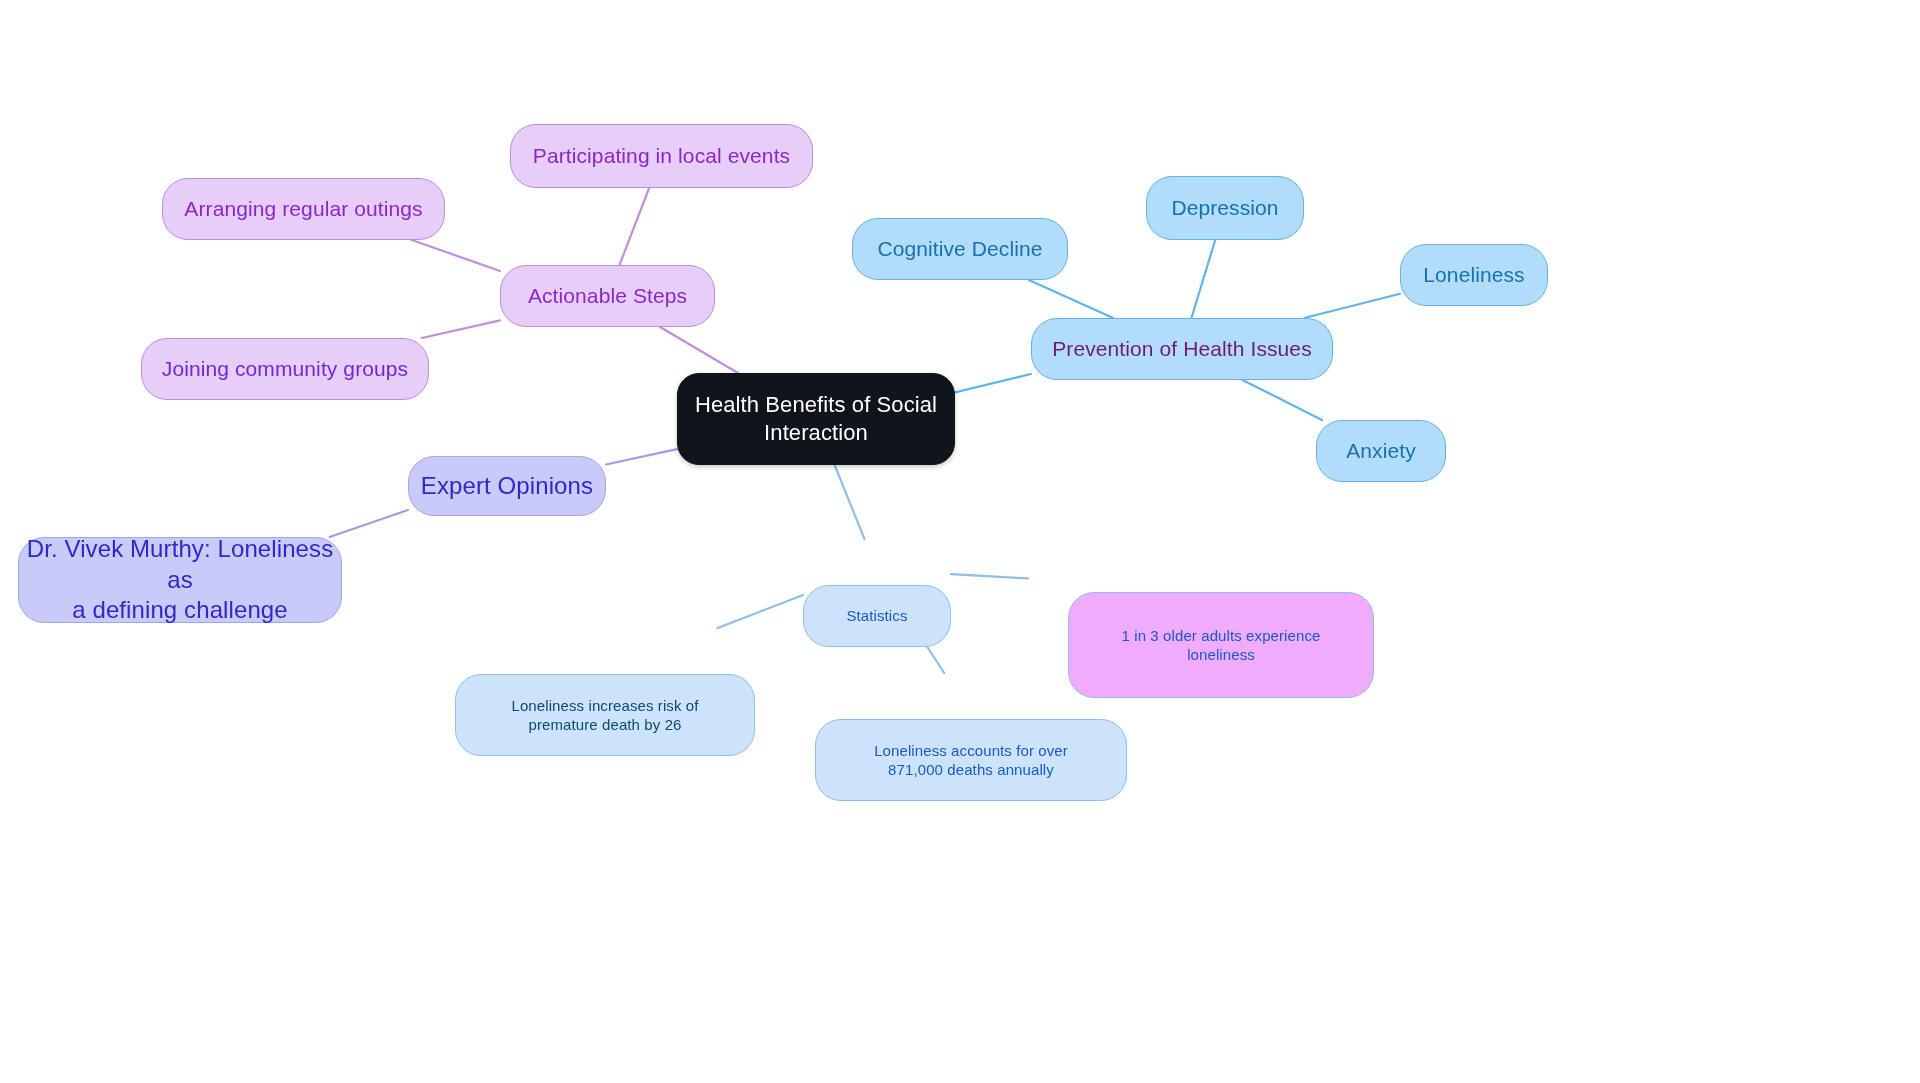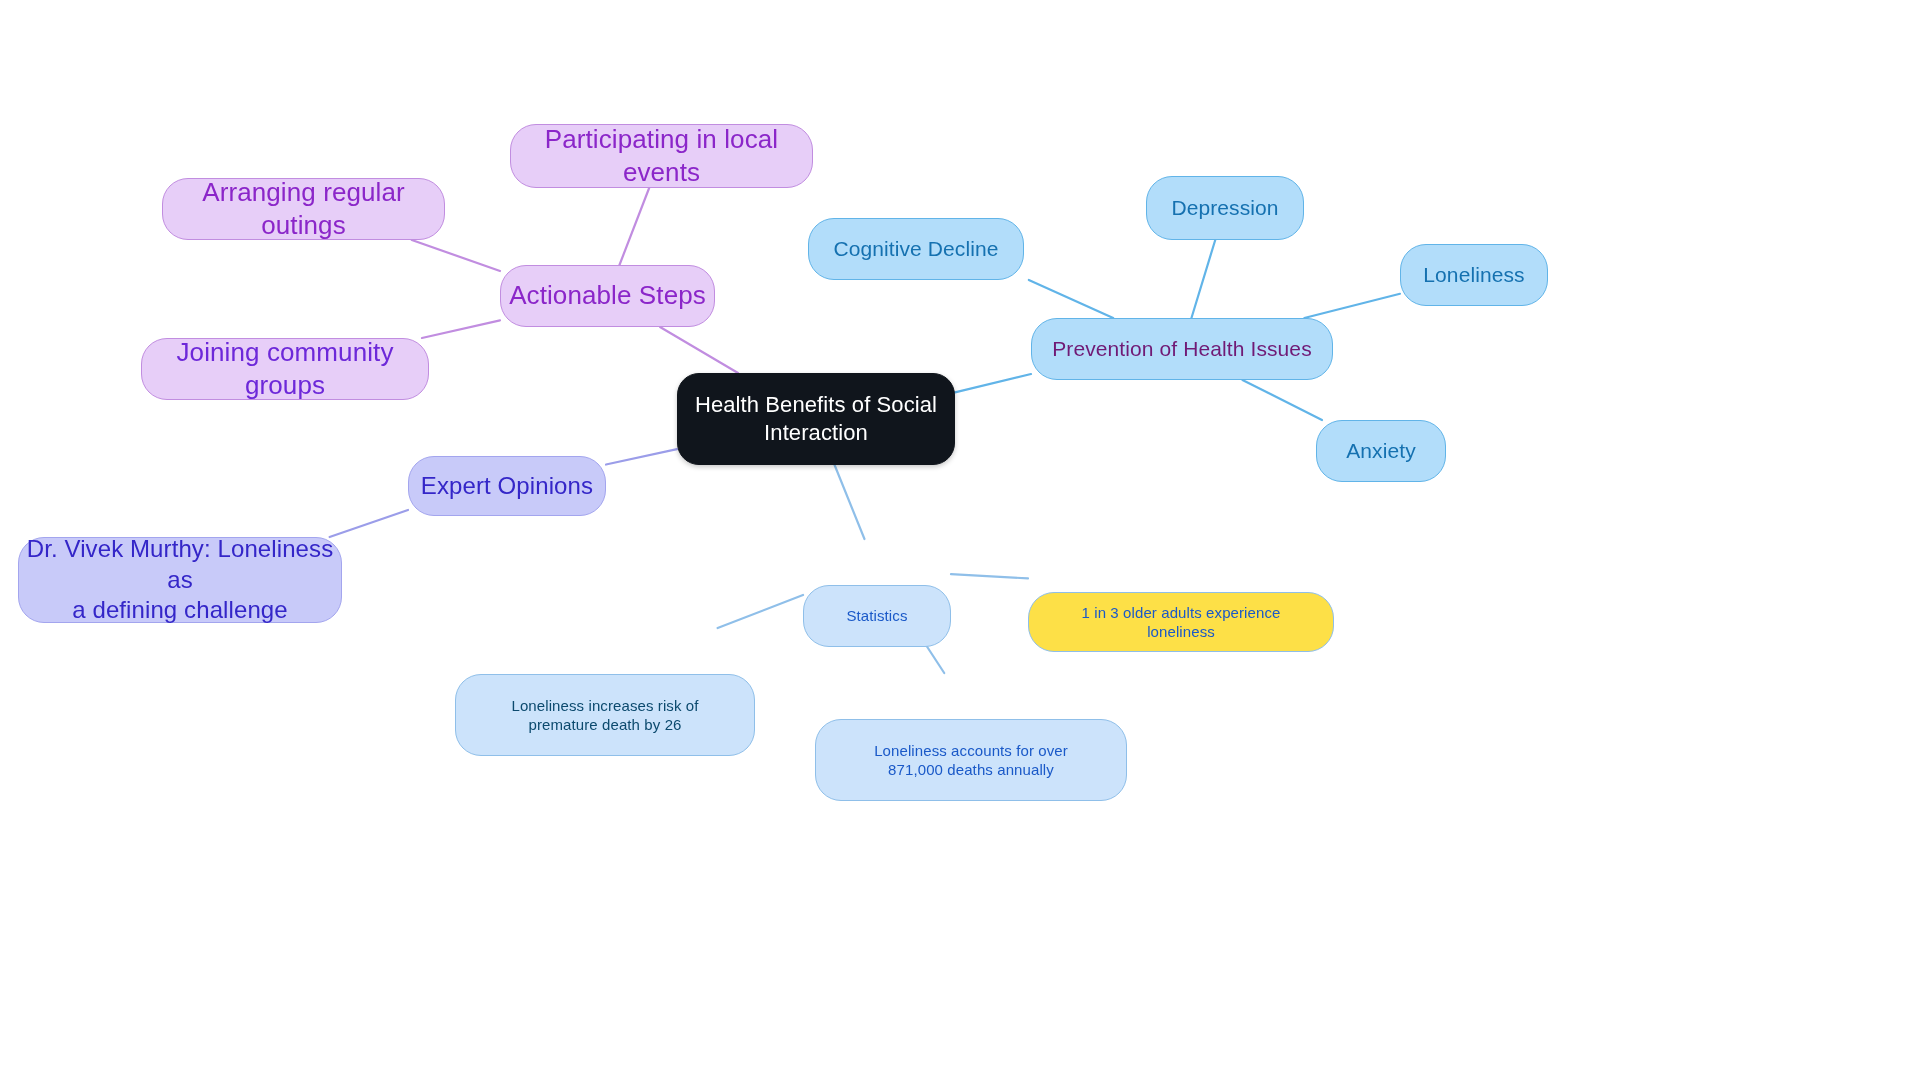--- a/index.html
+++ b/index.html
@@ -49,21 +49,21 @@
     color: #ffffff;
     border-radius: 22px;
     font-size: 22px;
     box-shadow: 0 2px 5px rgba(0,0,0,0.22);
   }
   .node-purple {
     background: #e7cef8;
     border-color: #cb95ec;
     color: #8b26c9;
     border-radius: 26px;
-    font-size: 26px;
+    font-size: 21px;
   }
   .node-indigo {
     background: #c8caf9;
     border-color: #a3a5ee;
     color: #3426c8;
     border-radius: 26px;
     font-size: 24px;
   }
   .node-blue {
     background: #b2ddfa;
@@ -106,25 +106,25 @@
       <div class="node node-root" style="left: 677px; top: 373px; width: 278px; height: 92px; background: rgb(16, 21, 28); border-color: rgb(16, 21, 28); color: rgb(255, 255, 255);">Health Benefits of Social
 Interaction</div>
       <div class="node node-purple" style="left: 500px; top: 265px; width: 215px; height: 62px; background: rgb(231, 206, 248); border-color: rgb(193, 141, 224); color: rgb(139, 38, 201);">Actionable Steps</div>
       <div class="node node-purple" style="left: 510px; top: 124px; width: 303px; height: 64px; background: rgb(231, 206, 248); border-color: rgb(193, 141, 224); color: rgb(139, 38, 201);">Participating in local events</div>
       <div class="node node-purple" style="left: 162px; top: 178px; width: 283px; height: 62px; background: rgb(231, 206, 248); border-color: rgb(193, 141, 224); color: rgb(139, 38, 201);">Arranging regular outings</div>
       <div class="node node-purple" style="left: 141px; top: 338px; width: 288px; height: 62px; background: rgb(231, 206, 248); border-color: rgb(193, 141, 224); color: #6d28d9;">Joining community groups</div>
       <div class="node node-indigo" style="left: 408px; top: 456px; width: 198px; height: 60px; background: rgb(200, 202, 249); border-color: rgb(163, 165, 238); color: rgb(52, 38, 200);">Expert Opinions</div>
       <div class="node node-indigo" style="left: 18px; top: 537px; width: 324px; height: 86px; background: rgb(200, 202, 249); border-color: rgb(163, 165, 238); color: rgb(52, 38, 200);">Dr. Vivek Murthy: Loneliness as
 a defining challenge</div>
       <div class="node node-blue" style="left: 1031px; top: 318px; width: 302px; height: 62px; background: rgb(178, 221, 250); border-color: rgb(97, 180, 232); color: #701a75;">Prevention of Health Issues</div>
-      <div class="node node-blue" style="left: 808px; top: 218px; width: 216px; height: 62px; background: rgb(178, 221, 250); border-color: rgb(97, 180, 232); color: rgb(21, 113, 176);">Cognitive Decline</div>
+      <div class="node node-blue" style="left: 852px; top: 218px; width: 216px; height: 62px; background: rgb(178, 221, 250); border-color: rgb(97, 180, 232); color: rgb(21, 113, 176);">Cognitive Decline</div>
       <div class="node node-blue" style="left: 1146px; top: 176px; width: 158px; height: 64px; background: rgb(178, 221, 250); border-color: rgb(97, 180, 232); color: rgb(21, 113, 176);">Depression</div>
       <div class="node node-blue" style="left: 1400px; top: 244px; width: 148px; height: 62px; background: rgb(178, 221, 250); border-color: rgb(97, 180, 232); color: rgb(21, 113, 176);">Loneliness</div>
       <div class="node node-blue" style="left: 1316px; top: 420px; width: 130px; height: 62px; background: rgb(178, 221, 250); border-color: rgb(97, 180, 232); color: rgb(21, 113, 176);">Anxiety</div>
       <div class="node node-lightblue" style="left: 803px; top: 539px; width: 148px; height: 62px; background: rgb(204, 227, 251); border-color: rgb(143, 191, 233); color: rgb(26, 89, 200);">Statistics</div>
-      <div class="node node-lightblue" style="left: 1028px; top: 546px; width: 306px; height: 60px; background: #fde047; border-color: rgb(143, 191, 233); color: rgb(26, 89, 200);">1 in 3 older adults experience
+      <div class="node node-lightblue" style="left: 1068px; top: 546px; width: 306px; height: 106px; background: #f0abfc; border-color: rgb(143, 191, 233); color: rgb(26, 89, 200);">1 in 3 older adults experience
 loneliness</div>
       <div class="node node-lightblue" style="left: 455px; top: 628px; width: 300px; height: 82px; background: rgb(204, 227, 251); border-color: rgb(143, 191, 233); color: #0c4a6e;">Loneliness increases risk of
 premature death by 26</div>
       <div class="node node-lightblue" style="left: 815px; top: 673px; width: 312px; height: 82px; background: rgb(204, 227, 251); border-color: rgb(143, 191, 233); color: rgb(26, 89, 200);">Loneliness accounts for over
 871,000 deaths annually</div>
     </div>
 </div>
 
 </body></html>

